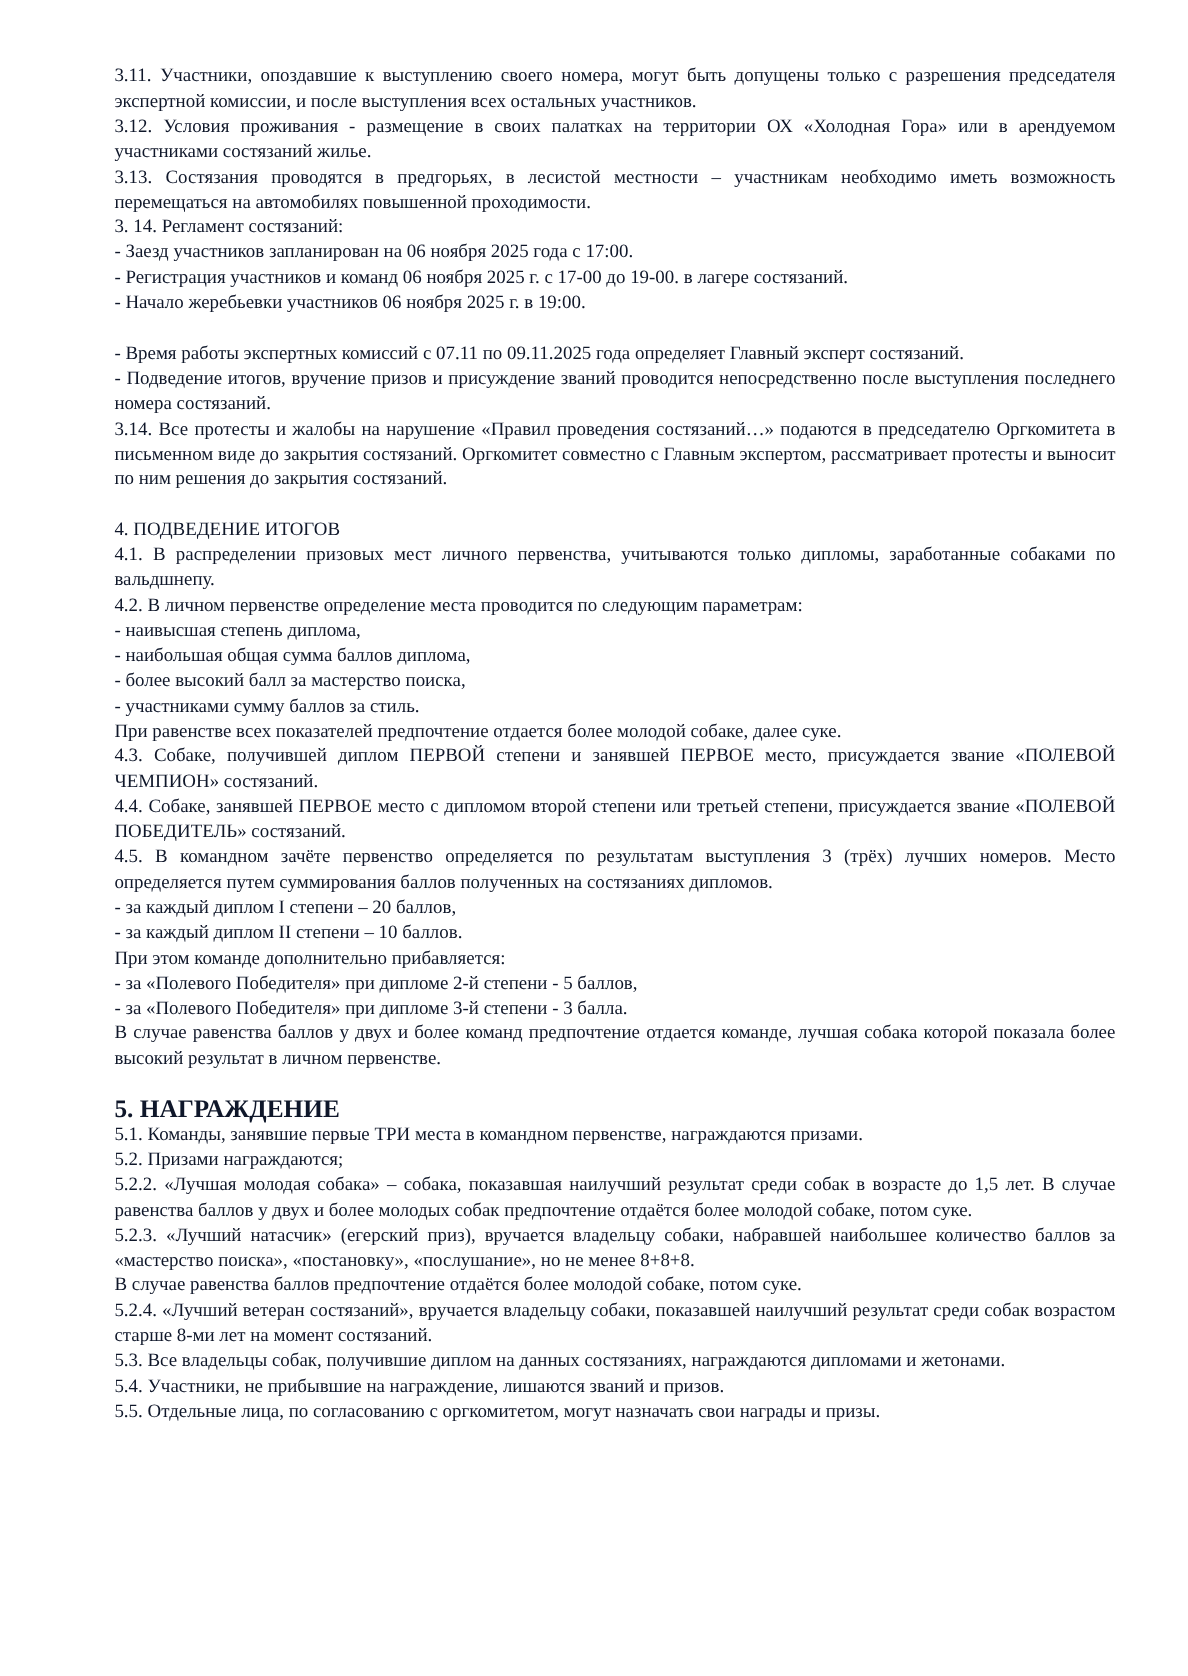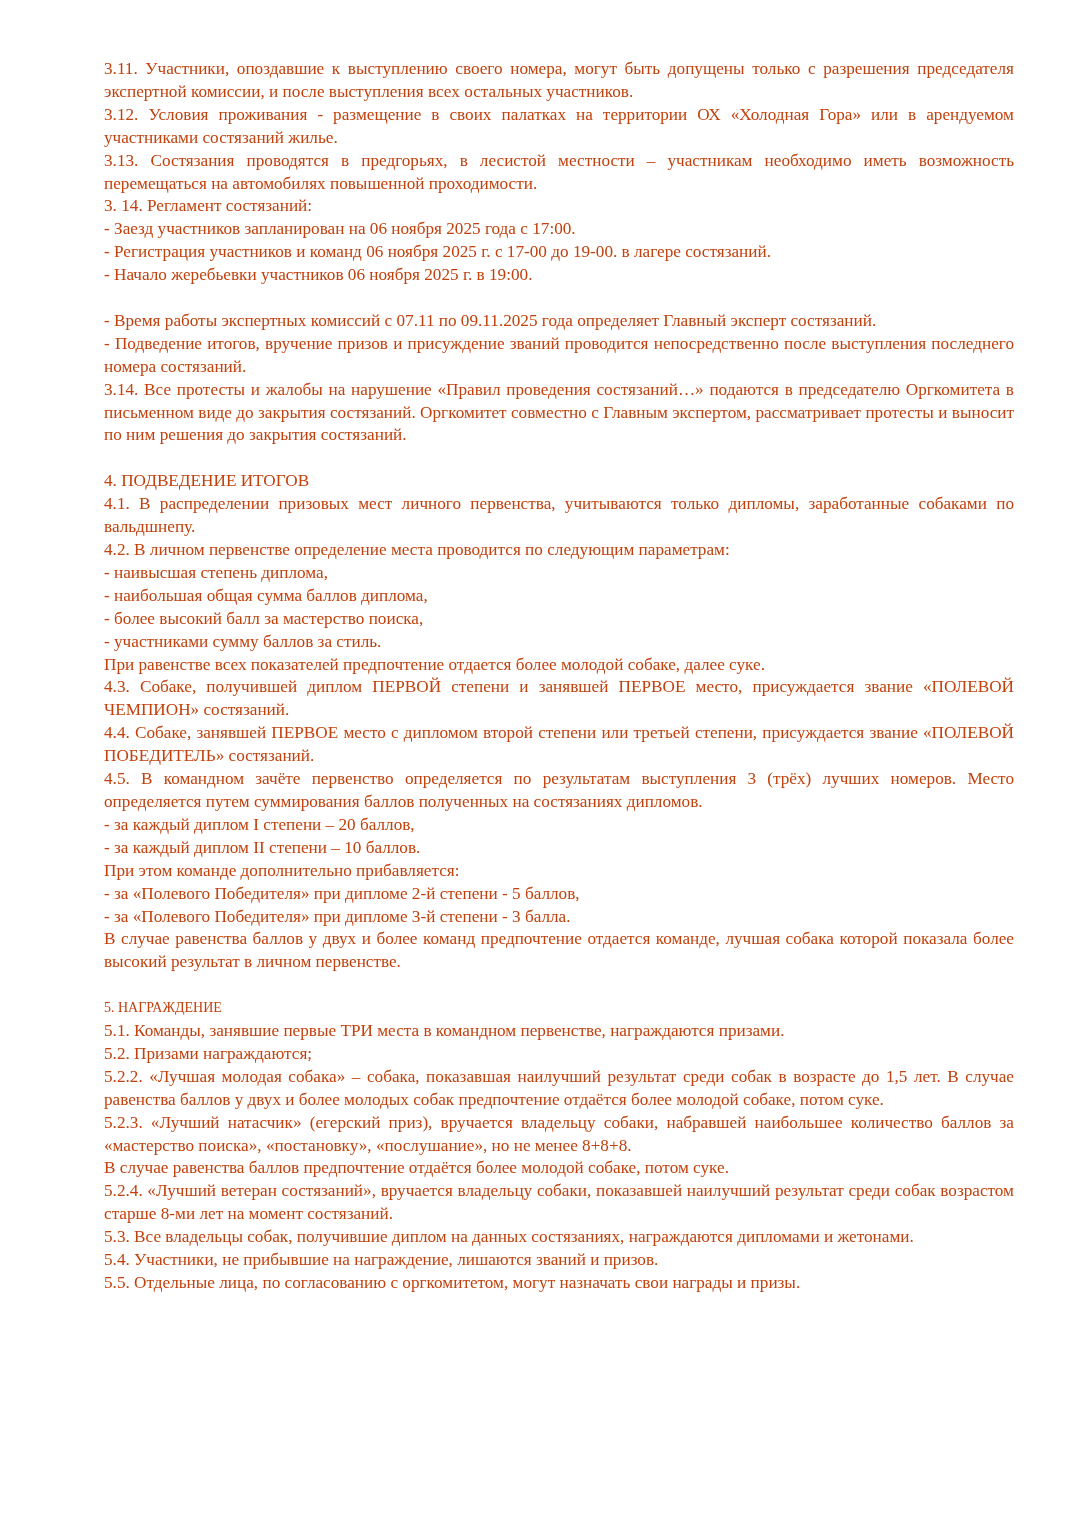--- a/index.html
+++ b/index.html
@@ -14,21 +14,21 @@
       overflow: hidden;
     }
     .page {
       position: absolute;
       left: 104px;
       top: 58px;
       width: 910px;
       font-family: "Liberation Serif", "DejaVu Serif", serif;
       font-size: 17.2px;
       line-height: 22.9px;
-      color: #c2410c;
+      color: #0f172a;
     }
     .p {
       margin: 0;
       text-align: justify;
       text-align-last: left;
     }
     .p.nojust {
       text-align: left;
     }
     .blank {
@@ -72,21 +72,21 @@
   <p class="p">4.5. В командном зачёте первенство определяется по результатам выступления 3 (трёх) лучших номеров. Место определяется путем суммирования баллов полученных на состязаниях дипломов.</p>
   <p class="p nojust">- за каждый диплом I степени – 20 баллов,</p>
   <p class="p nojust">- за каждый диплом II степени – 10 баллов.</p>
   <p class="p nojust">При этом команде дополнительно прибавляется:</p>
   <p class="p nojust">- за «Полевого Победителя» при дипломе 2-й степени - 5 баллов,</p>
   <p class="p nojust">- за «Полевого Победителя» при дипломе 3-й степени - 3 балла.</p>
   <p class="p">В случае равенства баллов у двух и более команд предпочтение отдается команде, лучшая собака которой показала более высокий результат в личном первенстве.</p>
 
   <div class="blank"></div>
 
-  <h2 class="heading" style="font-weight:normal;font-size:14px;">5. НАГРАЖДЕНИЕ</h2>
+  <h2 class="heading" style="font-weight:bold;font-size:23px;">5. НАГРАЖДЕНИЕ</h2>
   <p class="p nojust">5.1. Команды, занявшие первые ТРИ места в командном первенстве, награждаются призами.</p>
   <p class="p nojust">5.2. Призами награждаются;</p>
   <p class="p">5.2.2. «Лучшая молодая собака» – собака, показавшая наилучший результат среди собак в возрасте до 1,5 лет. В случае равенства баллов у двух и более молодых собак предпочтение отдаётся более молодой собаке, потом суке.</p>
   <p class="p">5.2.3. «Лучший натасчик» (егерский приз), вручается владельцу собаки, набравшей наибольшее количество баллов за «мастерство поиска», «постановку», «послушание», но не менее 8+8+8.</p>
   <p class="p nojust">В случае равенства баллов предпочтение отдаётся более молодой собаке, потом суке.</p>
   <p class="p">5.2.4. «Лучший ветеран состязаний», вручается владельцу собаки, показавшей наилучший результат среди собак возрастом старше 8-ми лет на момент состязаний.</p>
   <p class="p">5.3. Все владельцы собак, получившие диплом на данных состязаниях, награждаются дипломами и жетонами.</p>
   <p class="p nojust">5.4. Участники, не прибывшие на награждение, лишаются званий и призов.</p>
   <p class="p nojust">5.5. Отдельные лица, по согласованию с оргкомитетом, могут назначать свои награды и призы.</p>
 

